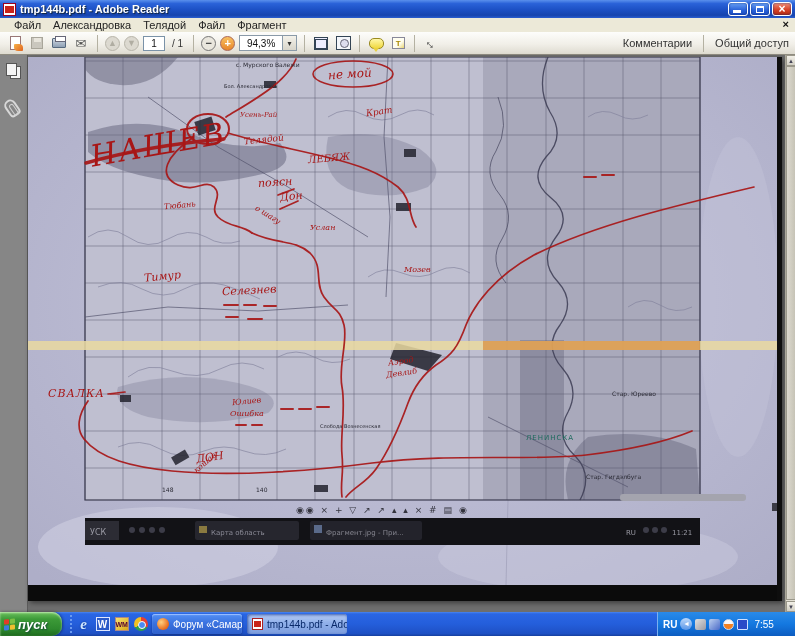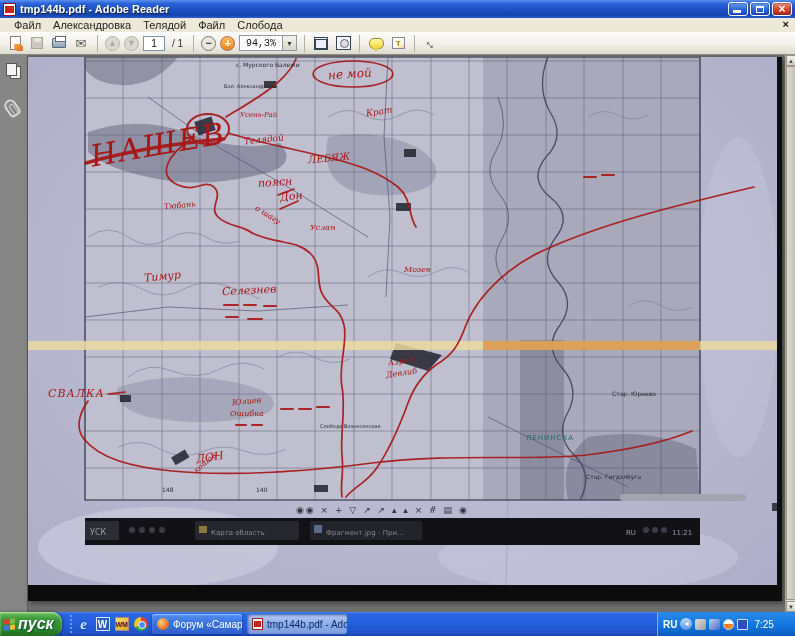--- a/index.html
+++ b/index.html
@@ -40,21 +40,21 @@
   .icon-save::before { content:""; position:absolute; left:2px; top:0; width:7px; height:4px; background:#e8e5dc; }
   .icon-print { width:14px; height:10px; background:linear-gradient(180deg,#cdd6e2,#8fa0b4); border:1px solid #55687e; border-radius:1px; position:relative; }
   .icon-print::before { content:""; position:absolute; left:2px; top:-3px; width:9px; height:4px; background:#fff; border:1px solid #667; }
   .icon-mail { font-size:13px; color:#555; line-height:1; }
   .nav-circle { width:15px; height:15px; border-radius:50%; background:#dcd9d0; border:1px solid #b8b5aa; color:#b0ada2; font-size:9px; font-weight:bold; display:flex; align-items:center; justify-content:center; }
   .pagebox { width:22px; height:15px; background:#fff; border:1px solid #7a92a8; font-size:10px; text-align:center; line-height:14px; color:#111; }
   .oftext { font-size:10px; color:#333; padding:0 3px; white-space:nowrap; }
   .zoom-minus { width:15px; height:15px; border-radius:50%; background:#e9e6dd; border:1px solid #777; color:#444; font-size:11px; font-weight:bold; display:flex; align-items:center; justify-content:center; }
   .zoom-plus  { width:15px; height:15px; border-radius:50%; background:linear-gradient(180deg,#f8c060,#e8862a); border:1px solid #a65; color:#fff; font-size:11px; font-weight:bold; display:flex; align-items:center; justify-content:center; }
   .zoom-combo { display:flex; flex:0 0 auto; }
-  .zoom-value { width:44px; height:16px; background:#fff; border:1px solid #8a9aa8; font-size:10px; color:#111; text-align:center; line-height:15px;font-family:Liberation Mono, monospace; }
+  .zoom-value { width:44px; height:16px; background:#fff; border:1px solid #8a9aa8; font-size:10px; color:#111; text-align:center; line-height:15px; }
   .zoom-drop { width:14px; height:16px; background:linear-gradient(180deg,#f4f2ea,#d8d5ca); border:1px solid #8a9aa8; border-left:none; font-size:8px; color:#333; text-align:center; line-height:15px; }
   .icon-scrollmode { width:14px; height:13px; border:2px solid #345; border-top:3px double #345; background:#eef; }
   .icon-fitpage { width:15px; height:14px; border:1px solid #345; background:#f4f6fa; position:relative; }
   .icon-fitpage::after { content:""; position:absolute; right:1px; bottom:1px; width:7px; height:7px; border-radius:50%; border:1px solid #667; background:#dde; }
   .icon-bubble { width:15px; height:11px; background:linear-gradient(180deg,#fff8a8,#f0d840); border:1px solid #9a8a20; border-radius:5px; position:relative; }
   .icon-bubble::after { content:""; position:absolute; left:3px; bottom:-4px; border-left:3px solid transparent; border-right:3px solid transparent; border-top:4px solid #e8d040; }
   .icon-note { width:13px; height:12px; background:linear-gradient(135deg,#fffef0 60%,#e8d470); border:1px solid #889; font-size:8px; font-weight:bold; color:#a80; text-align:center; line-height:11px; }
   .icon-fullscreen { font-size:13px; color:#444; font-weight:bold; transform:rotate(45deg); line-height:1; }
   .toolbar-right { margin-left:auto; display:flex; align-items:center; gap:8px; }
   .tb-label { font-size:11px; color:#333; white-space:nowrap; }
@@ -82,21 +82,21 @@
   .taskbar { position:absolute; left:0; top:612px; width:795px; height:24px;
     background:linear-gradient(180deg,#4a86f0 0%,#2a66e4 8%,#245edb 50%,#1e50c4 90%,#16409e 100%); }
   .startbtn { position:absolute; left:0; top:0; height:24px; width:62px; border-radius:0 10px 10px 0;
     background:linear-gradient(180deg,#6cc25e 0%,#3c9a38 30%,#2e8a2e 70%,#1e6a1e 100%);
     box-shadow:inset 0 1px 2px #bfe8b0, 1px 0 3px rgba(0,0,0,.4);
     display:flex; align-items:center; padding-left:4px; gap:3px; }
   .startflag { width:11px; height:11px; display:grid; grid-template-columns:5px 5px; grid-template-rows:5px 5px; gap:1px; transform:skewY(-6deg); }
   .startflag i { border-radius:1px; }
   .startflag i:nth-child(1){background:#e23c28;} .startflag i:nth-child(2){background:#7ac043;}
   .startflag i:nth-child(3){background:#3a7cde;} .startflag i:nth-child(4){background:#f0c030;}
-  .start-label { color:#fff; font-size:16px; font-weight:bold; font-style:italic; text-shadow:1px 1px 2px #143; }
+  .start-label { color:#fff; font-size:13px; font-weight:bold; font-style:italic; text-shadow:1px 1px 2px #143; }
   .quicklaunch { position:absolute; left:66px; top:0; height:24px; display:flex; align-items:center; gap:4px; padding:0 4px; }
   .ql-sep { width:2px; height:18px; background:repeating-linear-gradient(180deg,#6a9af0 0 2px,transparent 2px 4px); }
   .ql-icon { width:15px; height:15px; display:flex; align-items:center; justify-content:center; font-size:11px; }
   .ie-e { color:#cfe6ff; font-family:"Liberation Serif",serif; font-weight:bold; font-style:italic; font-size:15px; text-shadow:0 0 2px #0a3a8a; }
   .word-w { width:14px; height:14px; background:#2a5ac8; border:1px solid #dfe8ff; color:#fff; font-size:10px; font-weight:bold; text-align:center; line-height:13px; }
   .wm-icon { width:14px; height:14px; background:linear-gradient(135deg,#f8e070,#d8a818); border:1px solid #a88; color:#503; font-size:7px; font-weight:bold; text-align:center; line-height:13px; }
   .chrome-icon { width:14px; height:14px; border-radius:50%; background:conic-gradient(#e84030 0 120deg,#30a04a 120deg 240deg,#f4c022 240deg 360deg); position:relative; }
   .chrome-icon::after { content:""; position:absolute; left:4px; top:4px; width:6px; height:6px; border-radius:50%; background:#4a8af4; border:1px solid #fff; }
   .ql-chevron { color:#cfe0ff; font-size:9px; }
   .taskbtn { position:absolute; top:2px; height:20px; border-radius:3px; display:flex; align-items:center; gap:4px; padding:0 5px;
@@ -141,21 +141,21 @@
           <span class="glyph-close">×</span>
         </div>
     </div>
   </div>
 
   <div class="menubar">
     <span class="menu-item">Файл</span>
     <span class="menu-item">Александровка</span>
     <span class="menu-item">Телядой</span>
     <span class="menu-item">Файл</span>
-    <span class="menu-item">Слобода</span>
+    <span class="menu-item">Фрагмент</span>
     <span class="menu-close-x">×</span>
   </div>
 
   <div class="toolbar">
     <div class="ticon">
         <span class="icon-open-page"></span>
       </div>
     <div class="ticon">
         <span class="icon-save"></span>
       </div>
@@ -188,20 +188,25 @@
     <div class="ticon">
         <span class="icon-bubble"></span>
       </div>
     <div class="ticon">
         <span class="icon-note">T</span>
       </div>
     <div class="tsep"></div>
     <div class="ticon">
         <span class="icon-fullscreen">↔</span>
       </div>
+    <div class="toolbar-right">
+      <span class="tb-label">Комментарии</span>
+      <div class="tsep"></div>
+      <span class="tb-label">Общий доступ</span>
+    </div>
   </div>
 
   <div class="main">
 
     <div class="navpanel">
       <div class="np-icon np-pages">
         <span class="pg b"></span>
           <span class="pg a"></span>
       </div>
       <div class="np-icon np-clip"></div>
@@ -394,17 +399,17 @@
       <span class="tb-ico-pdf"></span>
       <span>tmp144b.pdf - Adobe...</span>
     </div>
     <div class="tray">
       <span class="tray-lang">RU</span>
       <span class="tray-chev">◂</span>
       <span class="tray-ico ti-gear"></span>
       <span class="tray-ico ti-blue"></span>
       <span class="tray-ico ti-ball"></span>
       <span class="tray-ico ti-mon"></span>
-      <span class="tray-time">7:25</span>
+      <span class="tray-time">7:55</span>
     </div>
   </div>
 
 </div>
 
 </body></html>

